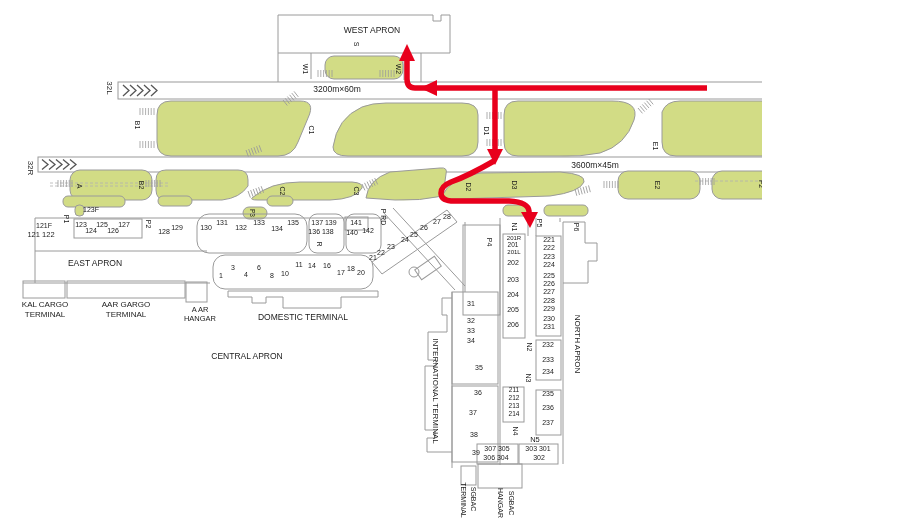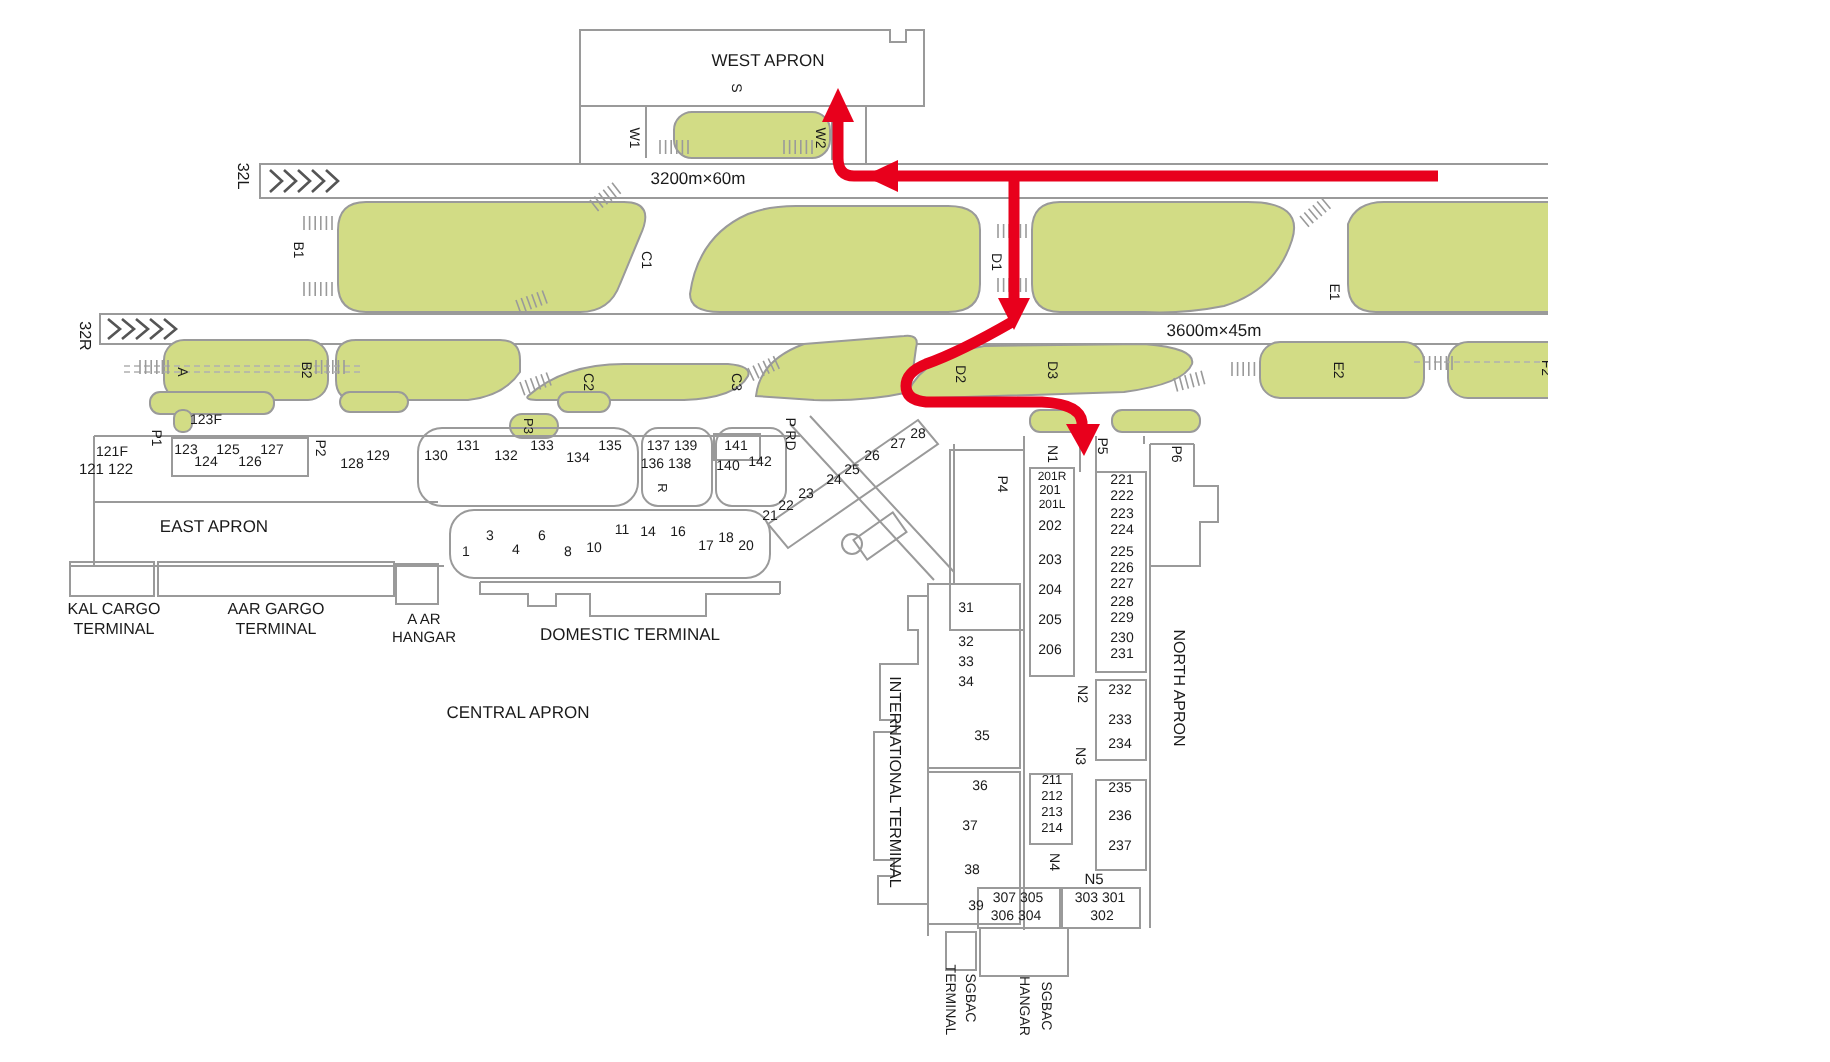--- a/index.html
+++ b/index.html
@@ -1,16 +1,16 @@
 <!DOCTYPE html>
 <html><head>
 <meta charset="utf-8">
 <style>
   html,body{margin:0;padding:0;background:#ffffff;}
-  #stage{position:relative;width:762px;height:531px;background:#fff;overflow:hidden;padding-left:12px;}
+  #stage{position:relative;width:762px;height:531px;background:#fff;overflow:hidden;}
   svg{display:block;font-family:"Liberation Sans", sans-serif;}
   .outline{fill:#ffffff;stroke:#9a9a9a;stroke-width:1;}
   .island{fill:#d2dc85;stroke:#9a9a9a;stroke-width:1;}
   .thin{fill:none;stroke:#9a9a9a;stroke-width:1;}
   .chev{fill:none;stroke:#555;stroke-width:1.3;}
   .red{fill:none;stroke:#e8001c;stroke-width:5.5;stroke-linecap:butt;}
   .redhead{fill:#e8001c;stroke:none;}
   .hatchline{stroke:#9a9a9a;stroke-width:0.8;}
   .dash{stroke:#b0b0b0;stroke-width:0.8;stroke-dasharray:3 2;fill:none;}
   #labels-layer text{text-anchor:middle;fill:#1a1a1a;}

